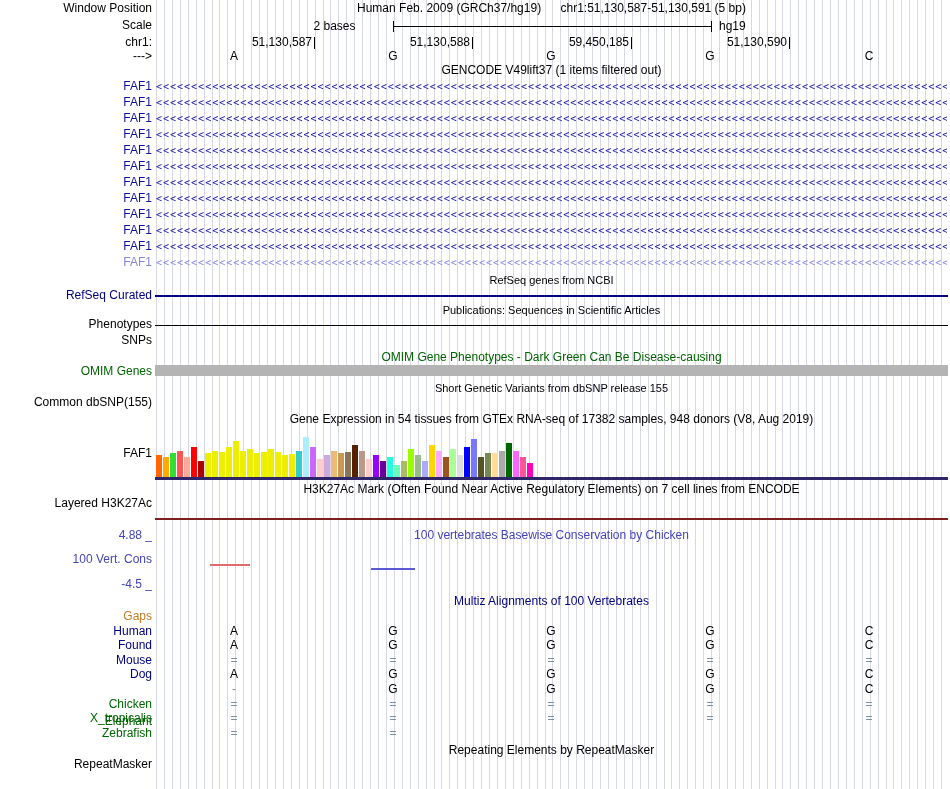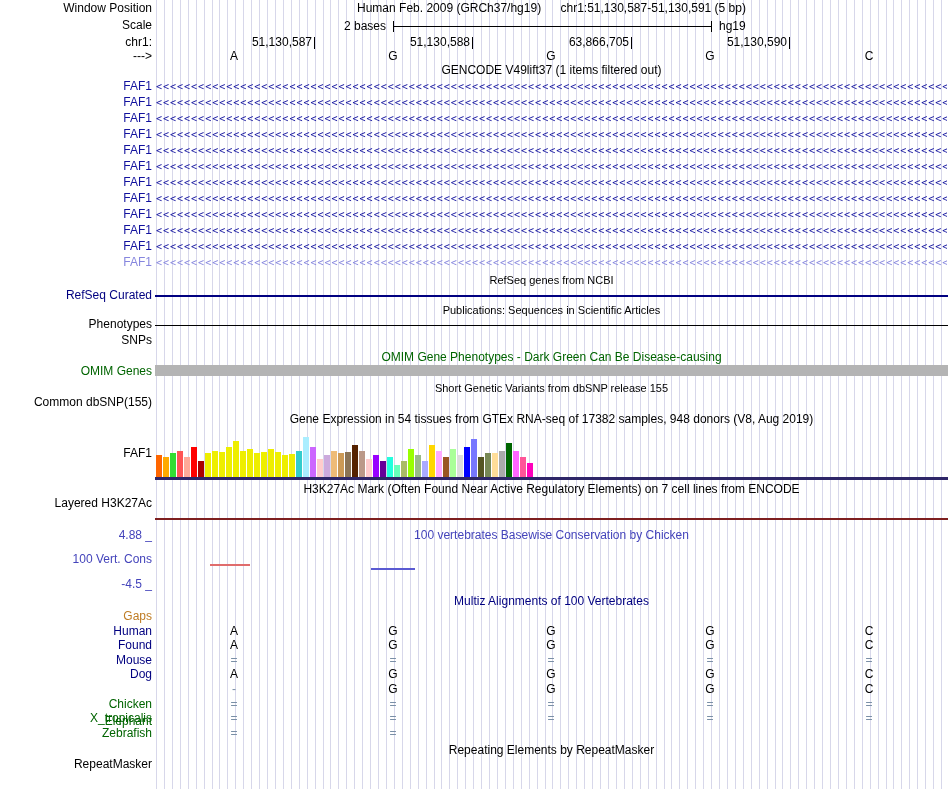--- a/index.html
+++ b/index.html
@@ -32,21 +32,21 @@
 <div id="stage" style="--grid: #d7d7ea; --gencode: #12129e; --gencodeLight: #8686de; --navy: #000080; --darkGreen: #006400; --omimBar: #b4b4b4; --gtexGene: #2e2668; --h3k27ac: #7d1f1f; --phylop: #4444bb; --consRed: #e06c6c; --consBlue: #5a5ad2; --gapGlyph: #7a8fa6; --gapsLabel: #bf7c24;">
   <div class="grid"></div>
 
   <div class="leftlab" style="top:2px">Window Position</div>
   <div class="ctitle" style="top:2px">
     <span>Human Feb. 2009 (GRCh37/hg19)</span>
     <span style="margin-left:16px">chr1:51,130,587-51,130,591 (5 bp)</span>
   </div>
 
   <div class="leftlab" style="top:19px">Scale</div>
-  <div class="abs" style="left:283px;top:19px;width:103px;text-align:right">2 bases</div>
+  <div class="abs" style="left:283px;top:19px;width:103px;text-align:center">2 bases</div>
   <div class="hline" style="left:393px;top:26px;width:319px;height:1px;background:#000"></div>
   <div class="tickv" style="left:393px;top:21px;height:11px"></div>
   <div class="tickv" style="left:711px;top:21px;height:11px"></div>
   <div class="abs" style="left:719px;top:19px">hg19</div>
 
   <div class="leftlab" style="top:36px">chr1:</div>
   <div class="leftlab" style="top:50px">---&gt;</div>
 
   <div class="ctitle" style="top:64px">GENCODE V49lift37 (1 items filtered out)</div>
 
@@ -83,21 +83,21 @@
   <div class="mark" style="left:371px;top:568px;width:44px;height:2px;background:var(--consBlue)"></div>
 
   <div class="ctitle" style="top:595px;color:var(--navy)">Multiz Alignments of 100 Vertebrates</div>
 
   <div class="ctitle" style="top:744px">Repeating Elements by RepeatMasker</div>
   <div class="leftlab" style="top:758px">RepeatMasker</div>
 <div class="coord" style="left: 222px; top: 36px; width: 90px;">51,130,587</div>
     <div class="tickv" style="left: 314px; top: 37px; height: 12px;"></div>
     <div class="coord" style="left: 380px; top: 36px; width: 90px;">51,130,588</div>
     <div class="tickv" style="left: 472px; top: 37px; height: 12px;"></div>
-    <div class="coord" style="left: 539px; top: 36px; width: 90px;">63,866,705</div>
+    <div class="coord" style="left: 539px; top: 36px; width: 90px;">59,450,185</div>
     <div class="tickv" style="left: 631px; top: 37px; height: 12px;"></div>
     <div class="coord" style="left: 697px; top: 36px; width: 90px;">51,130,590</div>
     <div class="tickv" style="left: 789px; top: 37px; height: 12px;"></div>
     <div class="basecell" style="left: 222px; top: 50px;">A</div>
     <div class="basecell" style="left: 381px; top: 50px;">G</div>
     <div class="basecell" style="left: 539px; top: 50px;">G</div>
     <div class="basecell" style="left: 698px; top: 50px;">G</div>
     <div class="basecell" style="left: 857px; top: 50px;">C</div>
     <div class="leftlab" style="top: 80px; color: rgb(18, 18, 158);">FAF1</div>
     <div class="arrows" style="top: 80px; color: rgb(18, 18, 158);">&lt;&lt;&lt;&lt;&lt;&lt;&lt;&lt;&lt;&lt;&lt;&lt;&lt;&lt;&lt;&lt;&lt;&lt;&lt;&lt;&lt;&lt;&lt;&lt;&lt;&lt;&lt;&lt;&lt;&lt;&lt;&lt;&lt;&lt;&lt;&lt;&lt;&lt;&lt;&lt;&lt;&lt;&lt;&lt;&lt;&lt;&lt;&lt;&lt;&lt;&lt;&lt;&lt;&lt;&lt;&lt;&lt;&lt;&lt;&lt;&lt;&lt;&lt;&lt;&lt;&lt;&lt;&lt;&lt;&lt;&lt;&lt;&lt;&lt;&lt;&lt;&lt;&lt;&lt;&lt;&lt;&lt;&lt;&lt;&lt;&lt;&lt;&lt;&lt;&lt;&lt;&lt;&lt;&lt;&lt;&lt;&lt;&lt;&lt;&lt;&lt;&lt;&lt;&lt;&lt;&lt;&lt;&lt;&lt;&lt;&lt;&lt;&lt;&lt;&lt;&lt;&lt;&lt;&lt;&lt;&lt;&lt;&lt;&lt;&lt;&lt;&lt;&lt;&lt;&lt;&lt;&lt;&lt;&lt;&lt;&lt;&lt;&lt;&lt;&lt;&lt;&lt;&lt;&lt;&lt;&lt;&lt;&lt;&lt;&lt;&lt;&lt;&lt;&lt;&lt;&lt;&lt;&lt;&lt;&lt;</div>

